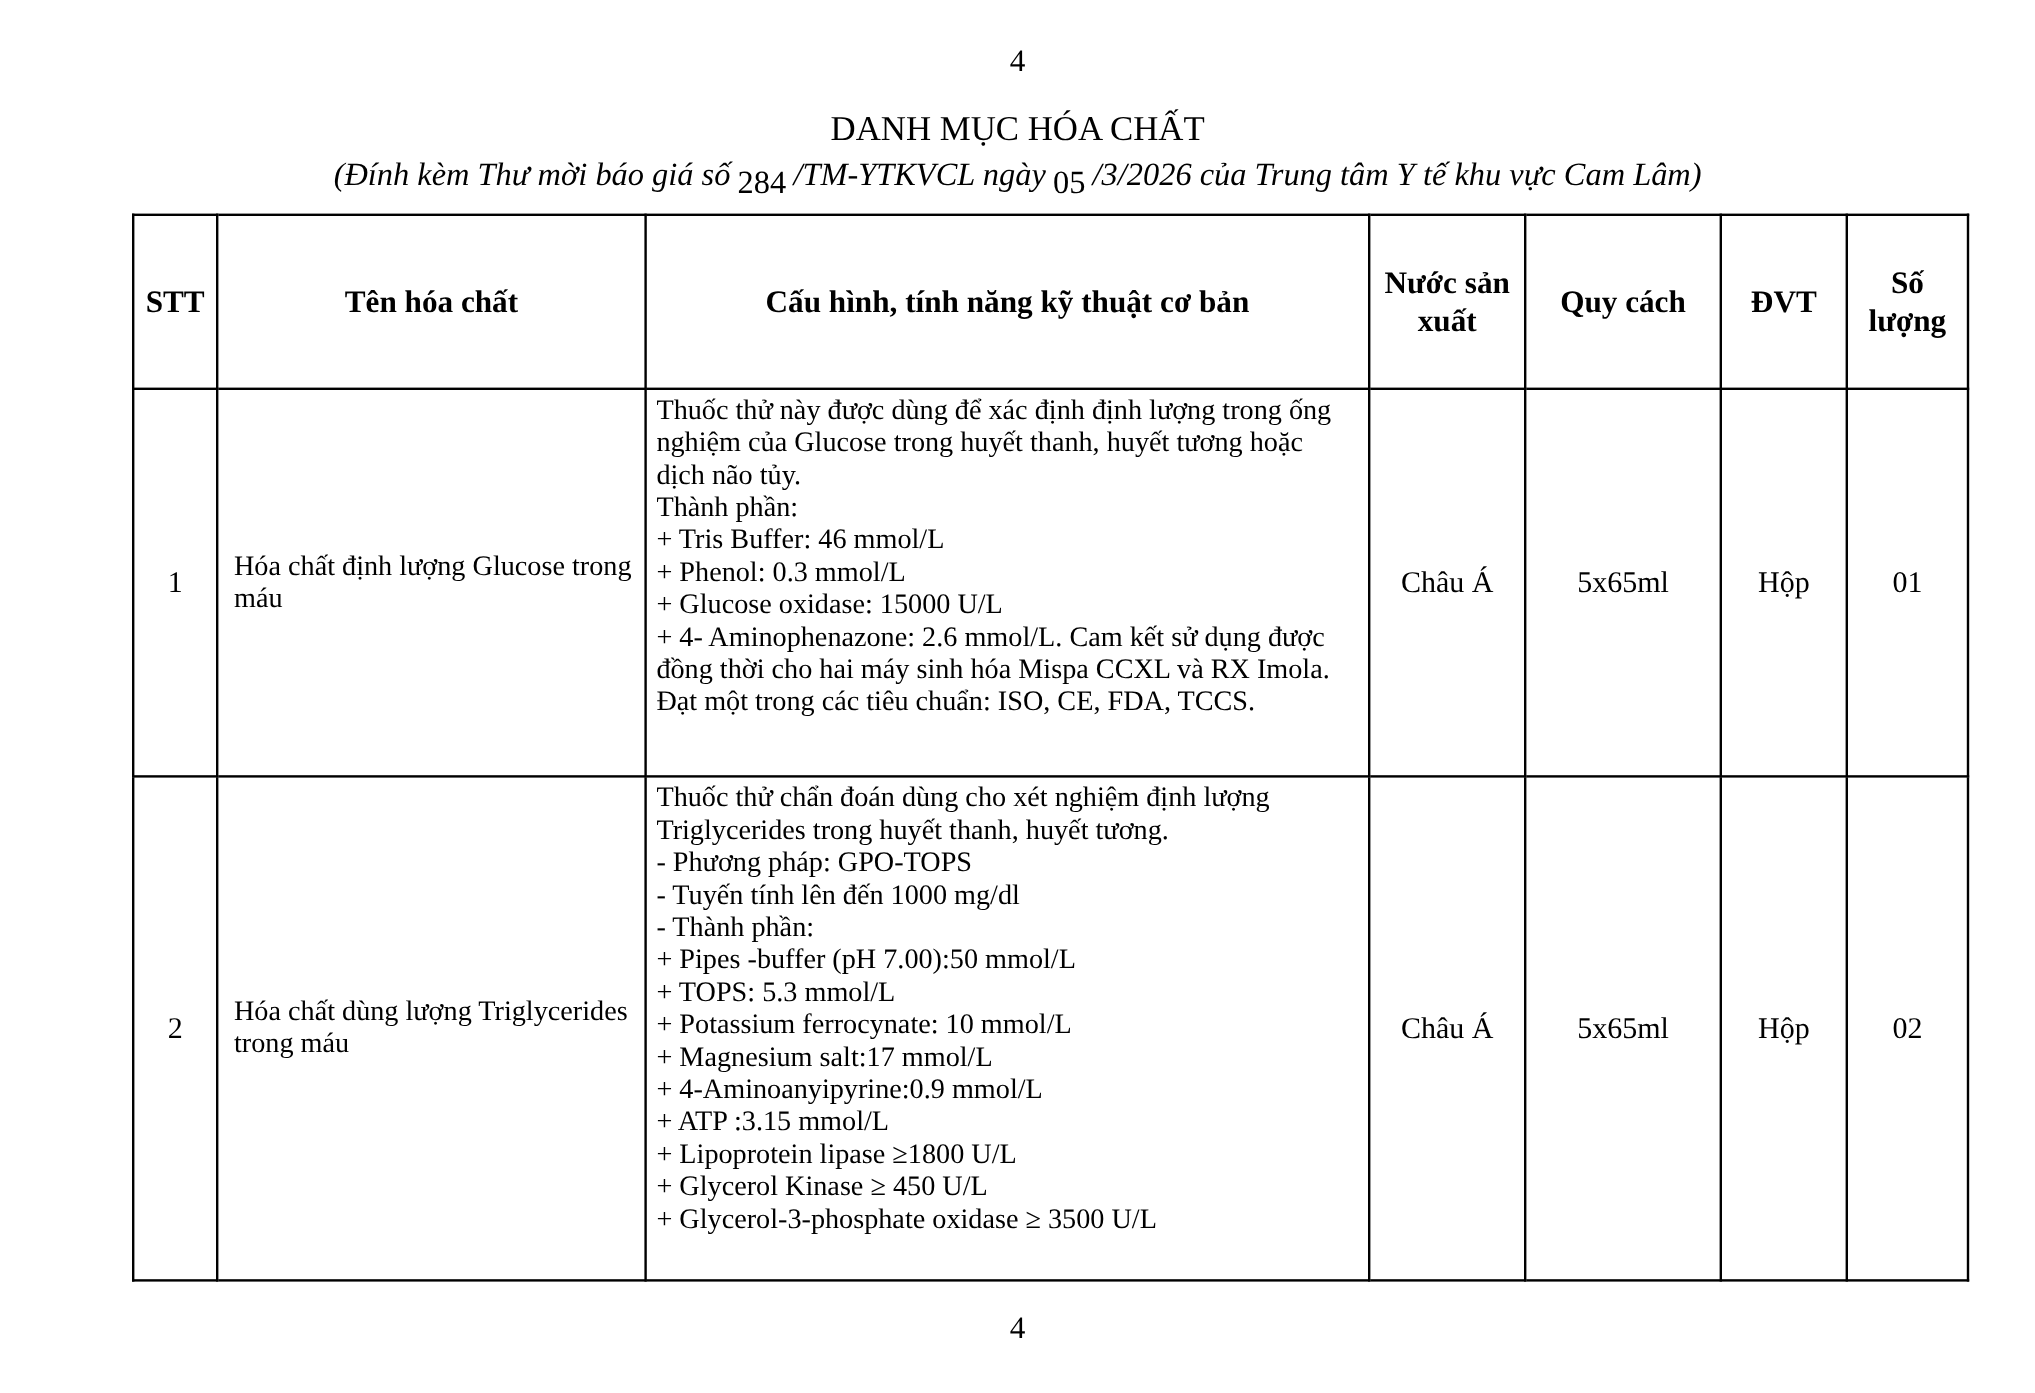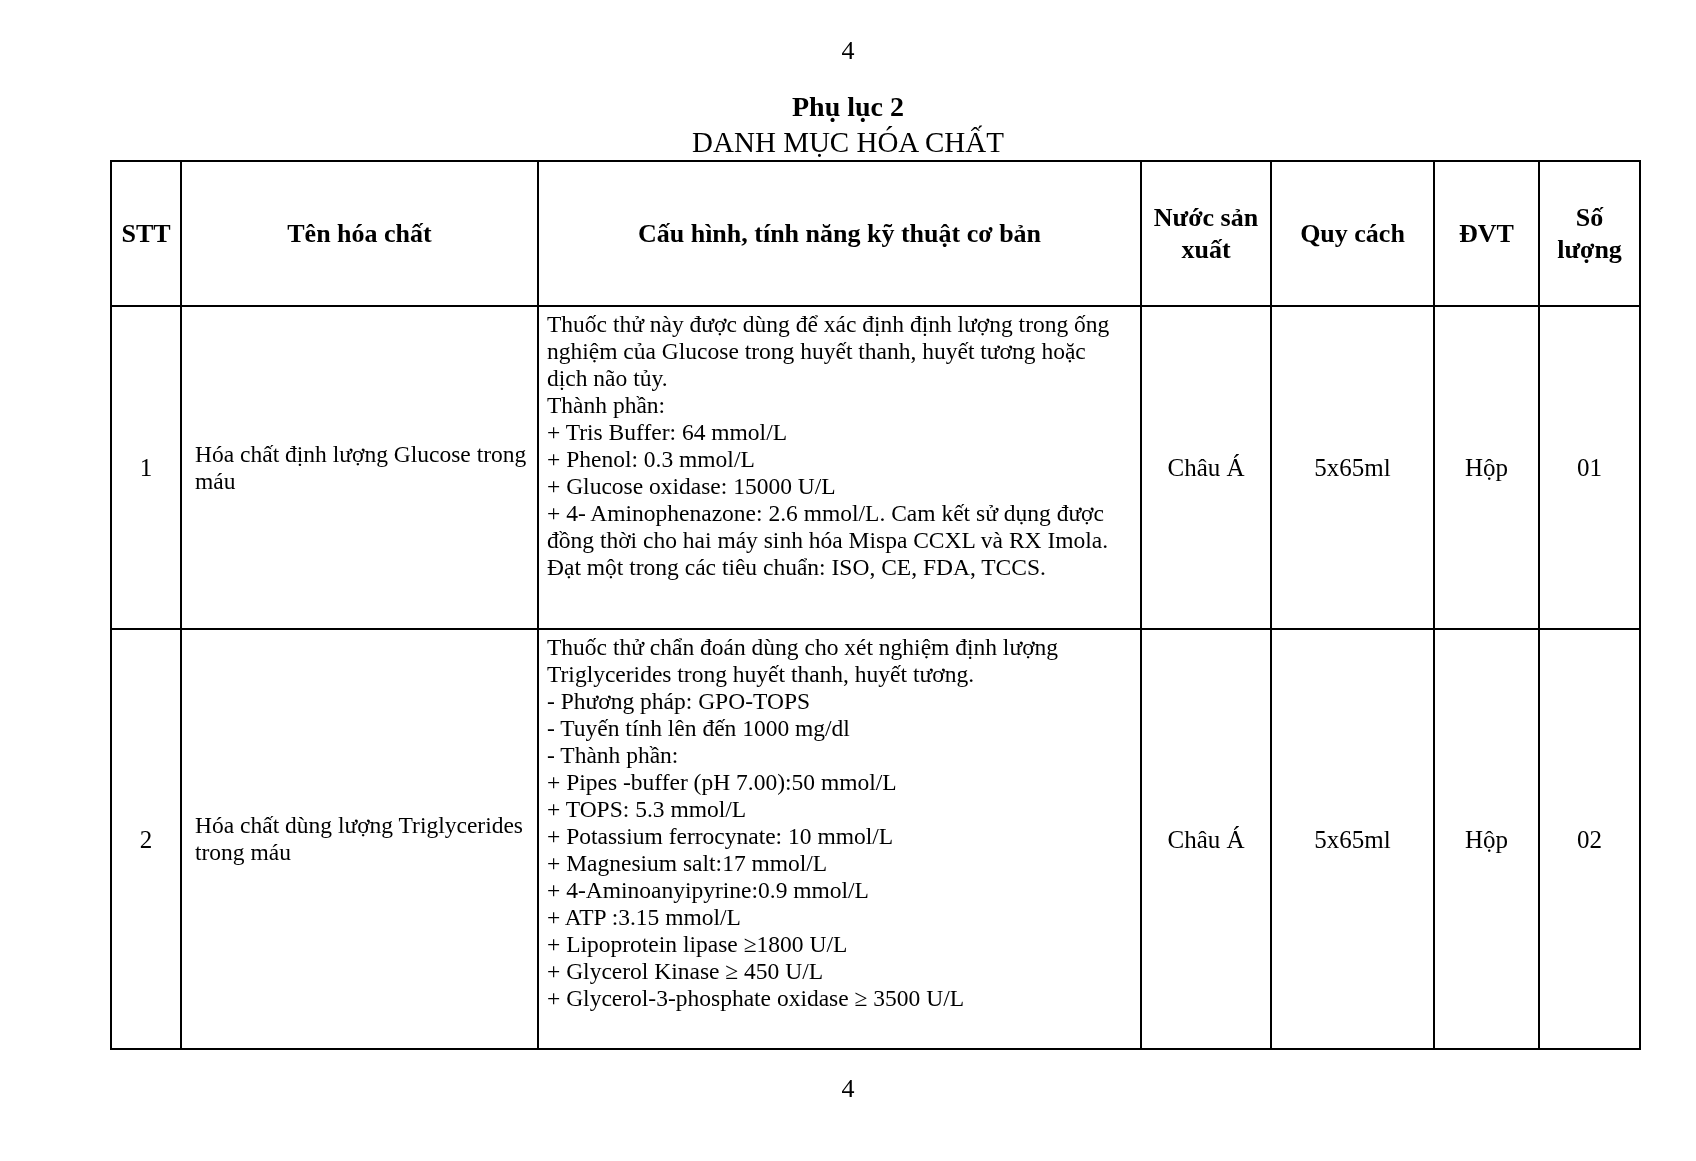--- a/index.html
+++ b/index.html
@@ -97,22 +97,22 @@
   }
 </style>
 </head>
 <body>
 
 <div class="page">
 
   <div class="page-number top">4</div>
 
   <div class="doc-header">
-    <div class="appendix-title">Phụ lục 2</div>
     <div class="main-title">DANH MỤC HÓA CHẤT</div>
+    <div class="subtitle"><span>(Đính kèm Thư mời báo giá số</span><span class="ins-num">284</span><span>/TM-YTKVCL ngày</span><span class="ins-num">05</span><span>/3/2026 của Trung tâm Y tế khu vực Cam Lâm)</span></div>
   </div>
 
   <table class="chem-table">
     <colgroup>
       <col style="width:70px">
       <col style="width:357px">
       <col style="width:603px">
       <col style="width:130px">
       <col style="width:163px">
       <col style="width:105px">
@@ -129,21 +129,21 @@
         <th>Số lượng</th>
       </tr>
     </thead>
     <tbody>
       <tr class="row-1">
         <td class="c-stt">1</td>
         <td class="c-name">Hóa chất định lượng Glucose trong máu</td>
         <td class="c-spec">
             <div>Thuốc thử này được dùng để xác định định lượng trong ống nghiệm của Glucose trong huyết thanh, huyết tương hoặc dịch não tủy.</div>
             <div>Thành phần:</div>
-            <div>+ Tris Buffer: 64 mmol/L</div>
+            <div>+ Tris Buffer: 46 mmol/L</div>
             <div>+ Phenol: 0.3 mmol/L</div>
             <div>+ Glucose oxidase: 15000 U/L</div>
             <div>+ 4- Aminophenazone: 2.6 mmol/L. Cam kết sử dụng được đồng thời cho hai máy sinh hóa Mispa CCXL và RX Imola. Đạt một trong các tiêu chuẩn: ISO, CE, FDA, TCCS.</div>
           </td>
         <td class="c-center">Châu Á</td>
         <td class="c-center">5x65ml</td>
         <td class="c-center">Hộp</td>
         <td class="c-center">01</td>
       </tr>
       <tr class="row-2">

